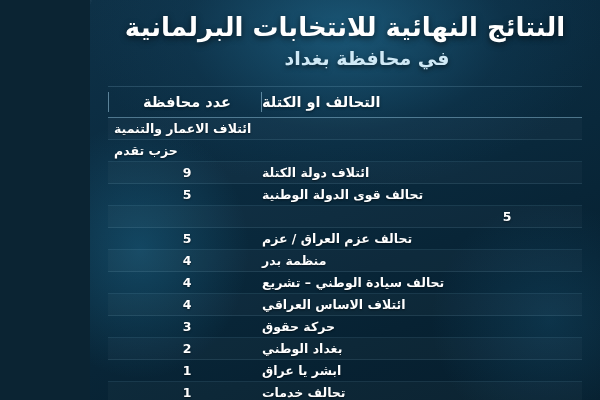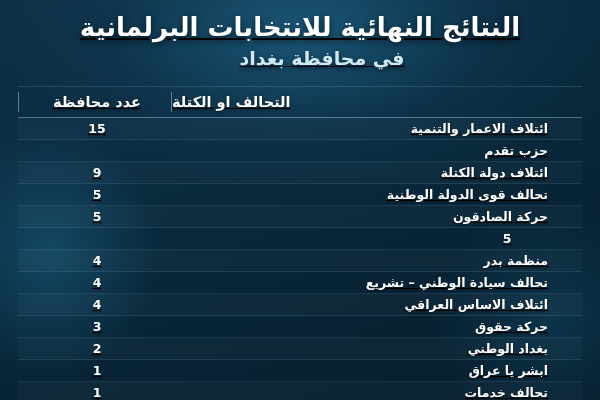--- a/index.html
+++ b/index.html
@@ -8,28 +8,27 @@
   }
   body {
     width: 600px;
     height: 400px;
     overflow: hidden;
     font-family: "DejaVu Sans", "Liberation Sans", sans-serif;
     background: #0b2433;
   }
   .poster {
     position: relative;
-    width: 600px;
+    width: 510px;
     height: 400px;
     box-sizing: border-box;
     background:
       radial-gradient(ellipse 70% 55% at 50% 8%, rgba(38,120,160,0.55) 0%, rgba(20,70,100,0.25) 45%, rgba(8,30,45,0) 72%),
       linear-gradient(160deg, #0e3147 0%, #0b2c41 28%, #09283b 52%, #072233 75%, #061d2c 100%);
     overflow: hidden;
-    text-decoration: underline;
   }
   
   .streaks {
     position: absolute;
     inset: 0;
     background:
       linear-gradient(115deg, rgba(255,255,255,0.05) 0 2px, rgba(255,255,255,0) 2px 60px),
       linear-gradient(115deg, rgba(255,255,255,0.035) 0 1px, rgba(255,255,255,0) 1px 33px);
     opacity: .55;
     pointer-events: none;
@@ -122,21 +121,21 @@
     display: flex;
     align-items: center;
     height: 21px;
     border-bottom: 1px solid rgba(150,200,225,0.13);
   }
   .row:nth-child(odd) {
     background: rgba(255,255,255,0.028);
   }
   .cell-name {
     flex: 1 1 auto;
-    text-align: right;
+    text-align: left;
     padding-right: 34px;
     font-size: 12.5px;
     font-weight: bold;
     color: #ffffff;
     text-shadow: 0 1px 2px rgba(0,0,0,0.5);
     white-space: nowrap;
   }
   .cell-gap {
     flex: 0 0 1px;
     width: 1px;
@@ -174,47 +173,46 @@
     <div class="head-row">
       <div class="head-cell col-name">التحالف او الكتلة</div>
       <div class="col-sep"></div>
       <div class="head-cell col-seats">عدد محافظة</div>
       <div class="col-endbar"></div>
     </div>
     <div id="rows">
         <div class="row">
           <div class="cell-name">ائتلاف الاعمار والتنمية</div>
           <div class="cell-gap"></div>
-          <div class="cell-seats">15</div>
           <div class="cell-endbar"></div>
         </div>
         <div class="row">
           <div class="cell-name">حزب تقدم</div>
           <div class="cell-gap"></div>
           <div class="cell-endbar"></div>
         </div>
         <div class="row">
           <div class="cell-name">ائتلاف دولة الكتلة</div>
           <div class="cell-gap"></div>
           <div class="cell-seats">9</div>
           <div class="cell-endbar"></div>
         </div>
         <div class="row">
           <div class="cell-name">تحالف قوى الدولة الوطنية</div>
           <div class="cell-gap"></div>
           <div class="cell-seats">5</div>
           <div class="cell-endbar"></div>
         </div>
         <div class="row">
-          <div class="cell-name">حركة الصادقون</div>
           <div class="cell-gap"></div>
           <div class="cell-seats">5</div>
           <div class="cell-endbar"></div>
         </div>
         <div class="row">
+          <div class="cell-name">تحالف عزم العراق / عزم</div>
           <div class="cell-gap"></div>
           <div class="cell-seats">5</div>
           <div class="cell-endbar"></div>
         </div>
         <div class="row">
           <div class="cell-name">منظمة بدر</div>
           <div class="cell-gap"></div>
           <div class="cell-seats">4</div>
           <div class="cell-endbar"></div>
         </div>

